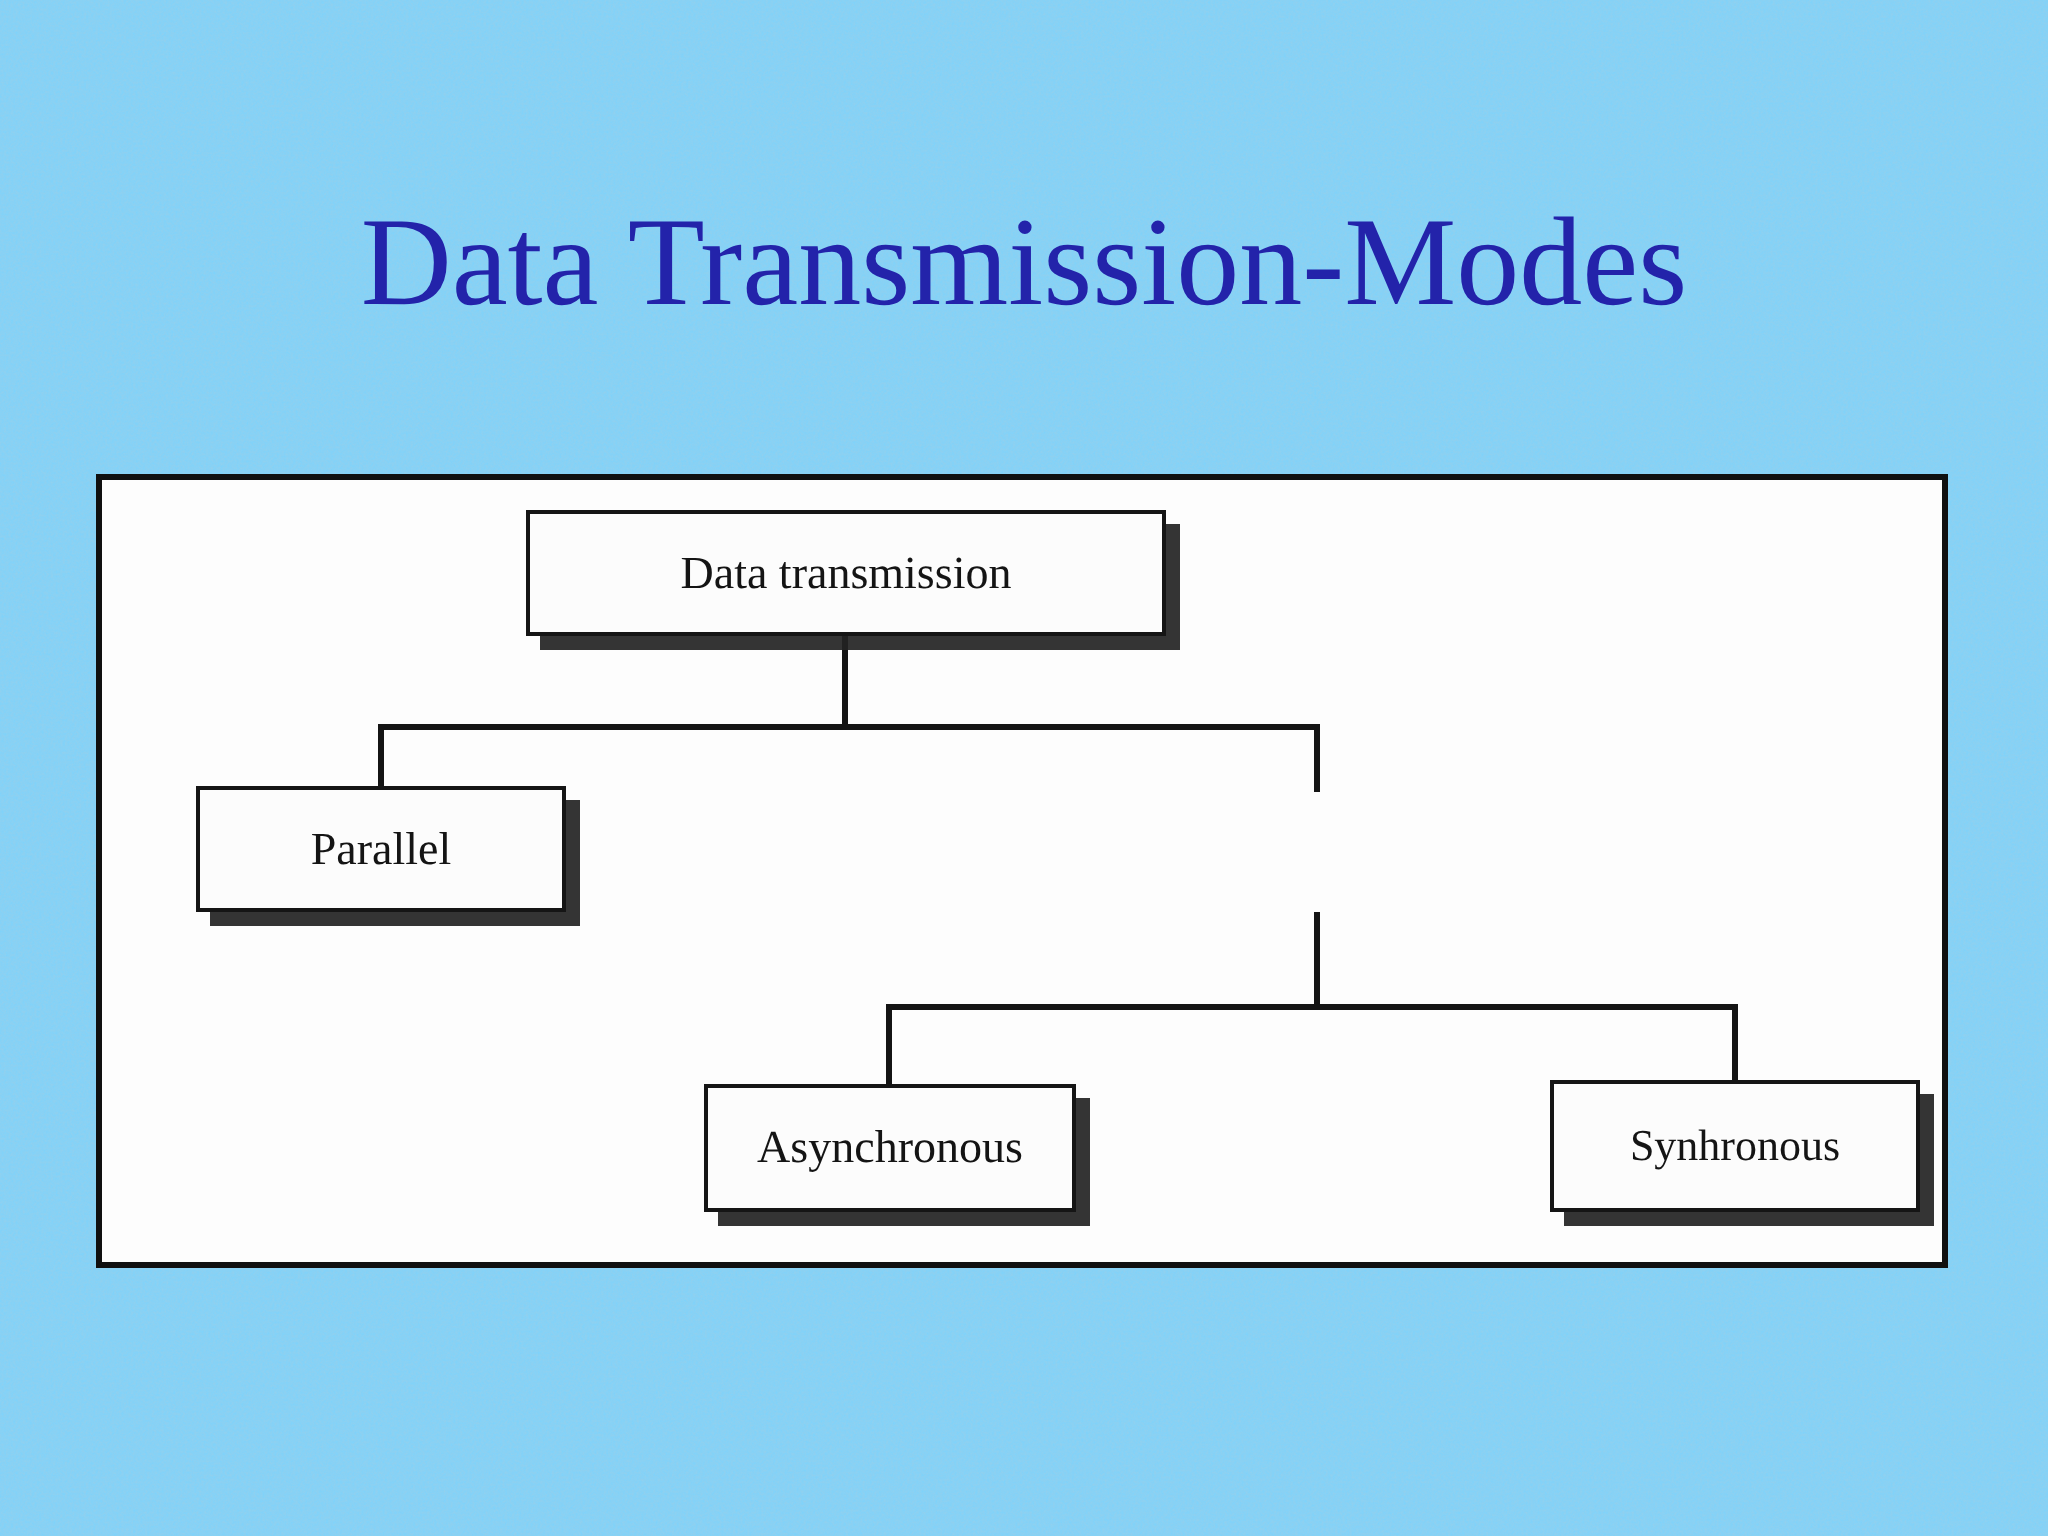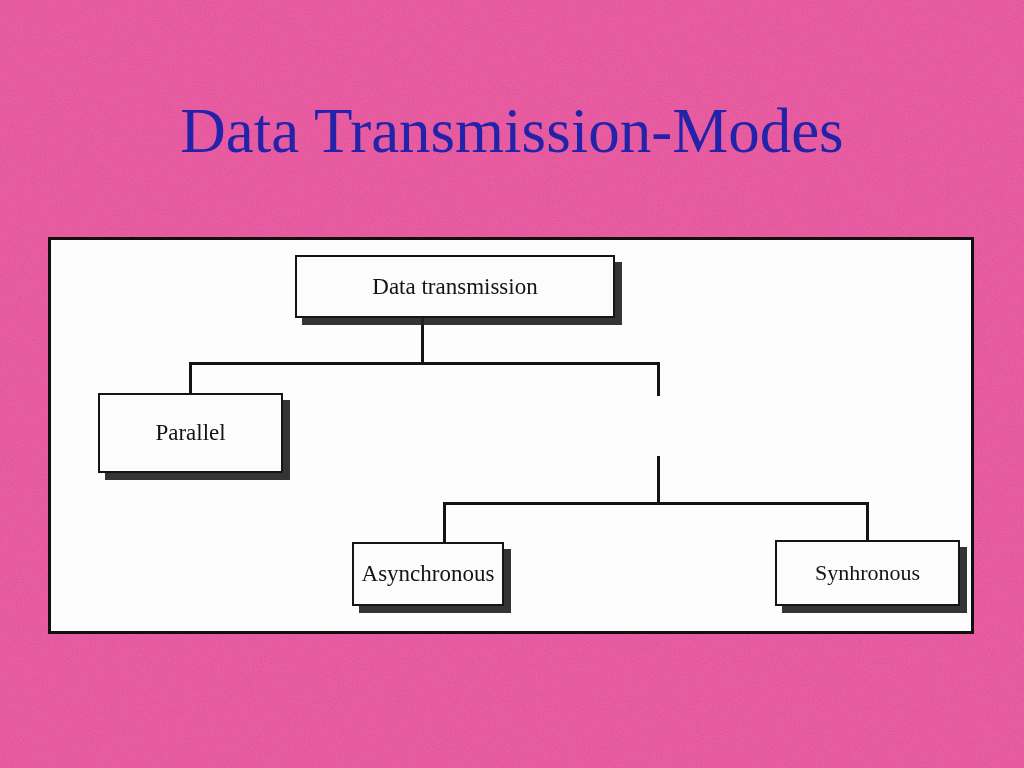--- a/index.html
+++ b/index.html
@@ -50,42 +50,42 @@
     box-sizing: border-box;
     background: #fcfcfc;
     border: 2px solid #151515;
     box-shadow: 7px 7px 0 0 rgba(35, 35, 35, 0.92);
     display: flex;
     align-items: center;
     justify-content: center;
     font-size: 23px;
     color: #141414;
   }
-  .node-root        { left: 212px; top: 15px;  width: 320px; height: 63px; margin-left: 32px; }
-  .node-parallel    { left: 47px;  top: 153px; width: 185px; height: 80px; }
+  .node-root        { left: 212px; top: 15px;  width: 320px; height: 63px; }
+  .node-parallel    { left: 47px;  top: 153px; width: 185px; height: 63px; }
   .node-serial      { left: 514px; top: 153px; width: 185px; height: 63px; }
-  .node-async       { left: 301px; top: 302px; width: 152px; height: 64px; }
+  .node-async       { left: 301px; top: 302px; width: 186px; height: 64px; }
   .node-sync        { left: 724px; top: 300px; width: 185px; height: 66px; font-size: 22px; align-items: center; }
   .connector {
     position: absolute;
     background: #141414;
   }
   .c-stem1  { left: 370px; top: 78px;  width: 3px;   height: 47px; }
   .c-h1     { left: 138px; top: 122px; width: 471px; height: 3px;  }
   .c-v1l    { left: 138px; top: 122px; width: 3px;   height: 34px; }
   .c-v1r    { left: 606px; top: 122px; width: 3px;   height: 34px; }
   .c-stem2  { left: 606px; top: 216px; width: 3px;   height: 49px; }
   .c-h2     { left: 392px; top: 262px; width: 426px; height: 3px;  }
   .c-v2l    { left: 392px; top: 262px; width: 3px;   height: 43px; }
   .c-v2r    { left: 815px; top: 262px; width: 3px;   height: 41px; }
 </style>
 </head>
 <body>
 
-<div class="slide" style="background: #ec4899;">
+<div class="slide" style="background: #7dd3fc;">
 
   <svg class="noise-layer" width="1024" height="768" xmlns="http://www.w3.org/2000/svg">
     <filter id="grain">
       <feTurbulence type="fractalNoise" baseFrequency="0.85" numOctaves="3" stitchTiles="stitch" result="t"></feTurbulence>
       <feColorMatrix in="t" type="matrix" values="0 0 0 0 0.58
                 0 0 0 0 0.58
                 0 0 0 0 0.58
                 0 0 0 0.55 0"></feColorMatrix>
     </filter>
     <rect width="1024" height="768" filter="url(#grain)" opacity="0.55"></rect>

